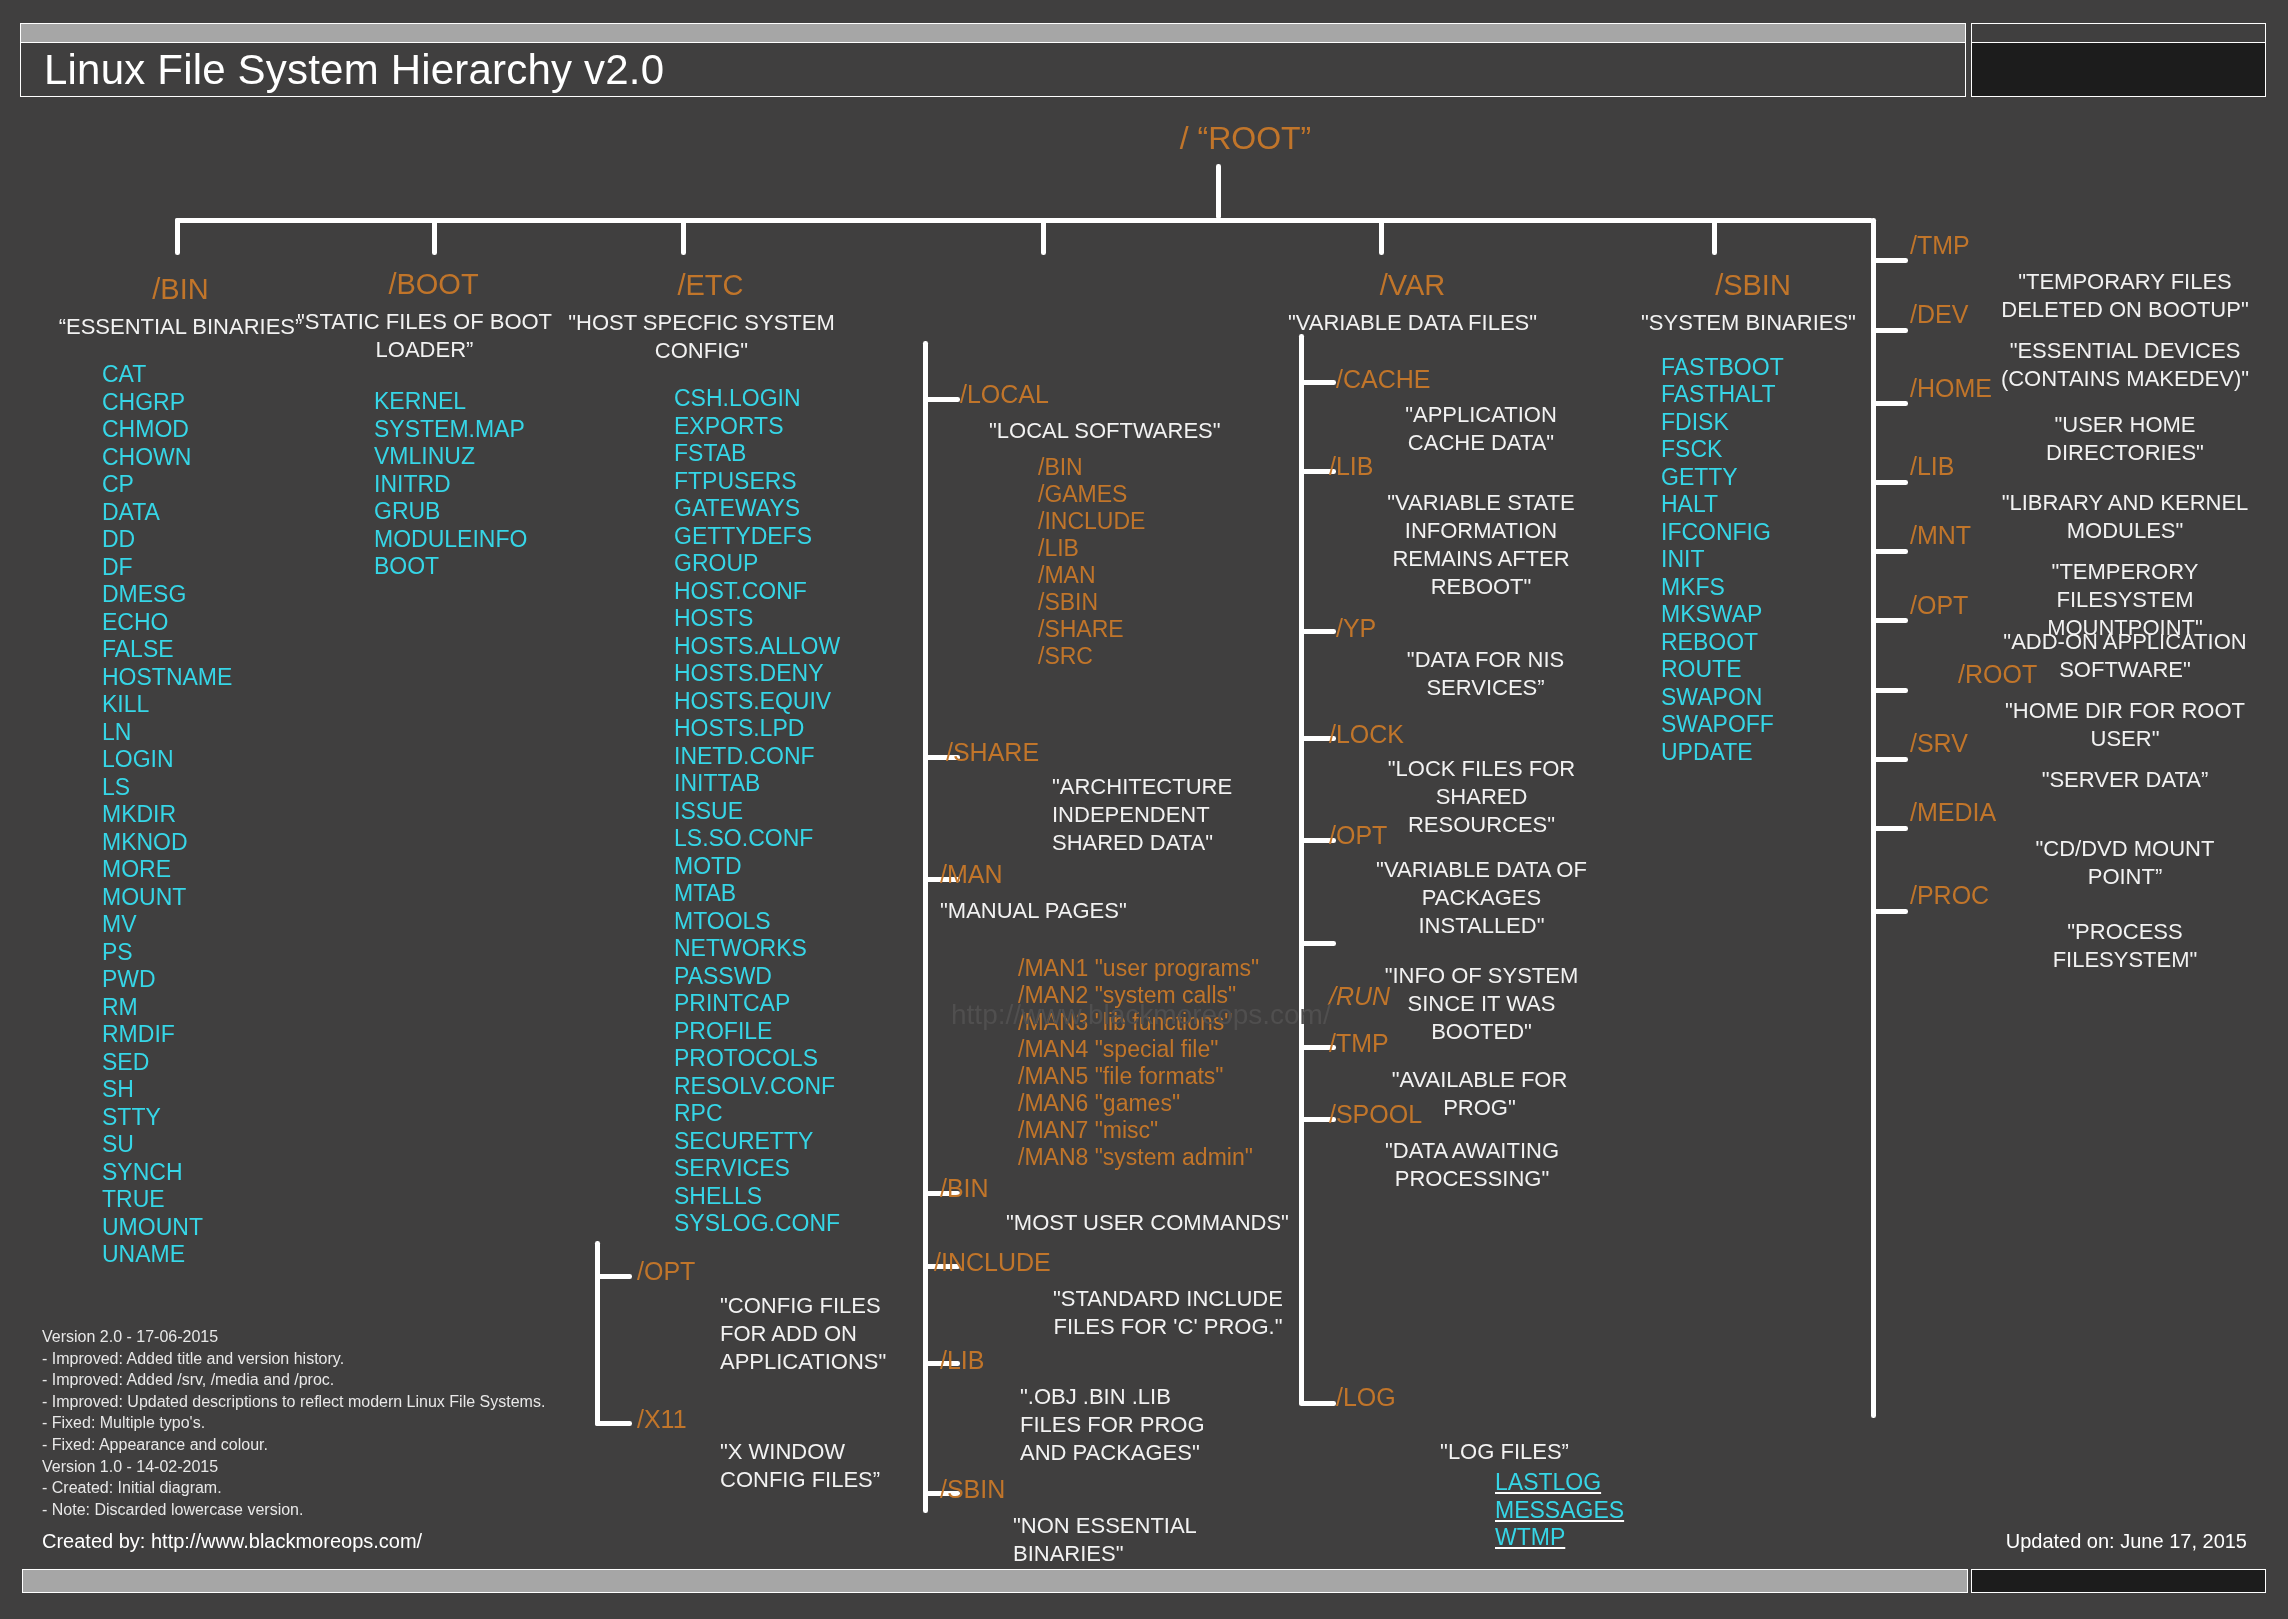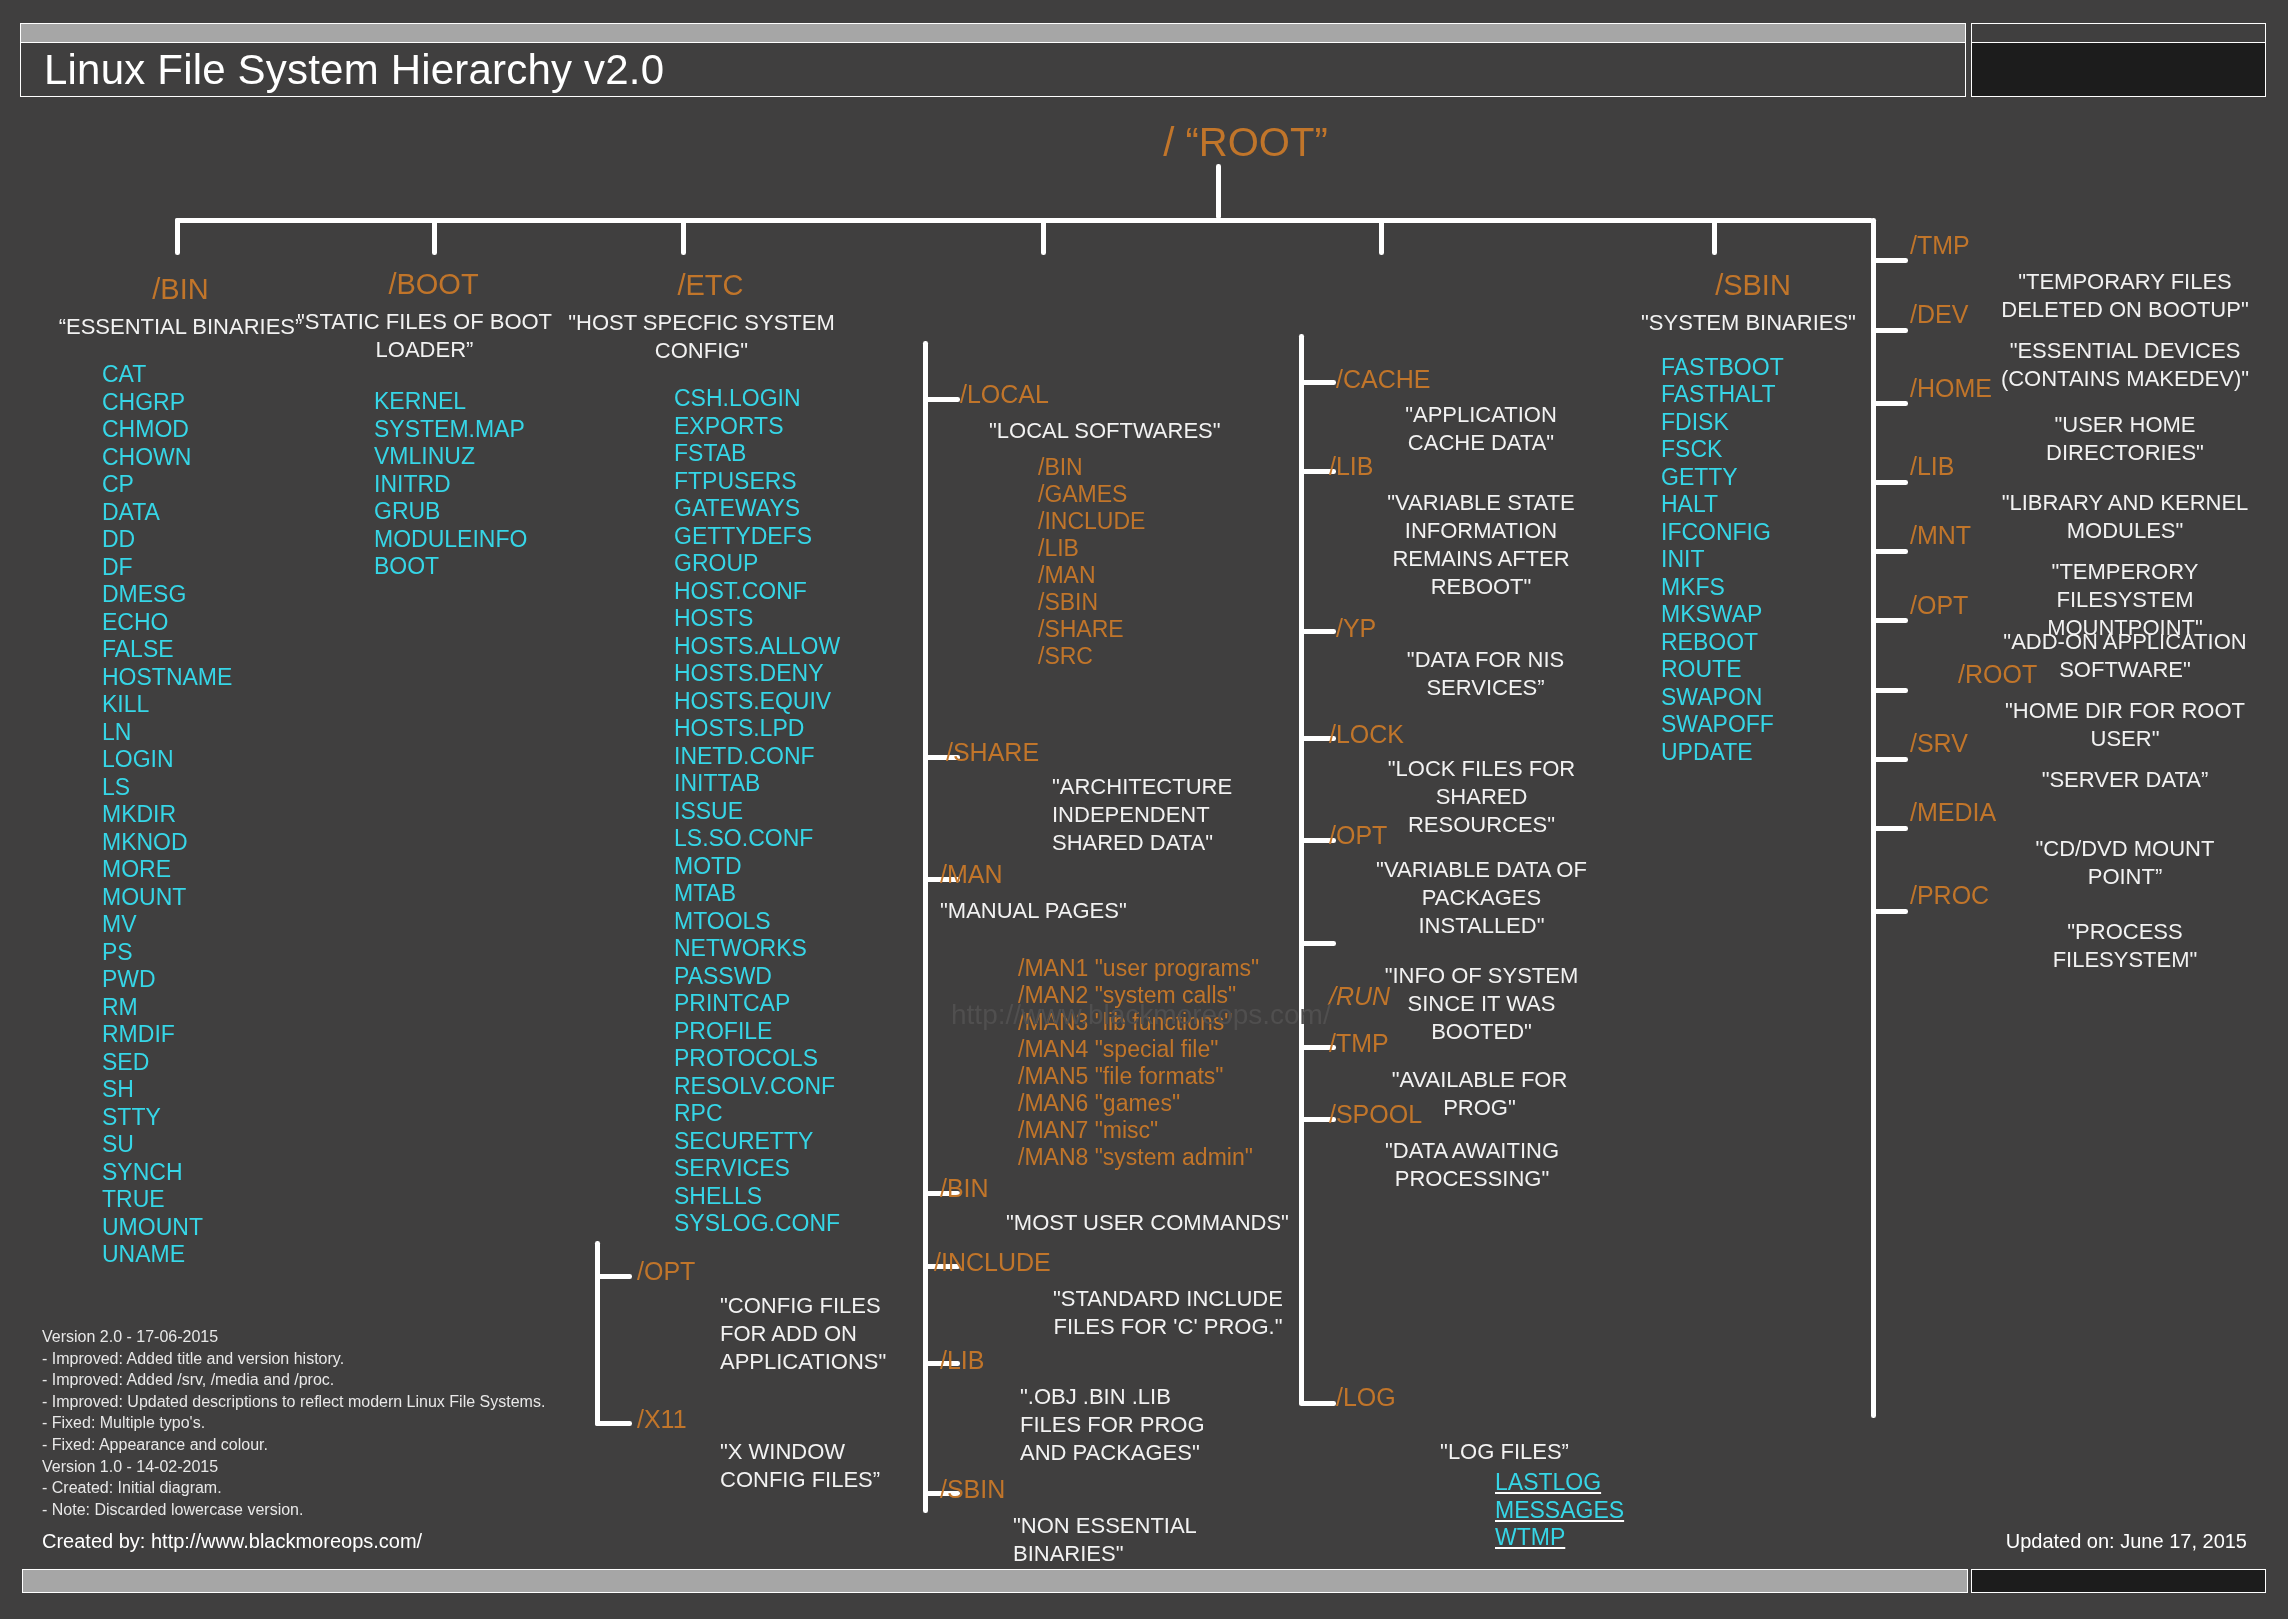--- a/index.html
+++ b/index.html
@@ -51,21 +51,21 @@
 <body>
 
 <div class="page">
 
   <div class="hdr-bar"></div>
   <div class="hdr-box"></div>
   <div class="hdr-title">Linux File System Hierarchy v2.0</div>
   <div class="hdr-sq-top"></div>
   <div class="hdr-sq"></div>
 
-  <div class="abs center dir dir-main" style="left:1061px;top:120px;width:369px;font-size:40px;">/ “ROOT”</div>
+  <div class="abs center dir dir-main" style="left:1061px;top:120px;width:369px;font-size:32px;">/ “ROOT”</div>
 
   <div class="ln lnv" style="left:1216px;top:164px;height:55px;"></div>
   <div class="ln lnh" style="left:175px;top:218px;width:1698px;"></div>
 
   <div class="ln lnv" style="left:175px;top:218px;height:37px;"></div>
   <div class="ln lnv" style="left:432px;top:218px;height:37px;"></div>
   <div class="ln lnv" style="left:681px;top:218px;height:37px;"></div>
   <div class="ln lnv" style="left:1041px;top:218px;height:37px;"></div>
   <div class="ln lnv" style="left:1379px;top:218px;height:37px;"></div>
   <div class="ln lnv" style="left:1712px;top:218px;height:37px;"></div>
@@ -217,20 +217,24 @@
 
   <div class="abs dir dir-sub" style="left:934px;top:1248px;">/INCLUDE</div>
   <div class="abs desc center" style="left:1034px;top:1285px;width:268px;">"STANDARD INCLUDE FILES FOR 'C' PROG."</div>
 
   <div class="abs dir dir-sub" style="left:940px;top:1346px;">/LIB</div>
   <div class="abs desc" style="left:1020px;top:1383px;width:212px;">".OBJ .BIN .LIB FILES FOR PROG AND PACKAGES"</div>
 
   <div class="abs dir dir-sub" style="left:940px;top:1475px;">/SBIN</div>
   <div class="abs desc" style="left:1013px;top:1512px;width:212px;">"NON ESSENTIAL BINARIES"</div>
 
+  <div class="col" style="left:1237px;top:269px;width:351px;">
+    <div class="center dir dir-main">/VAR</div>
+    <div class="center desc" style="margin-top:7.4px;width:351px;">"VARIABLE DATA FILES"</div>
+  </div>
 
   <div class="ln lnv" style="left:1299px;top:334px;height:1071px;"></div>
   <div class="ln lnh" style="left:1299px;top:380px;width:37px;"></div>
   <div class="ln lnh" style="left:1299px;top:469px;width:37px;"></div>
   <div class="ln lnh" style="left:1299px;top:629px;width:37px;"></div>
   <div class="ln lnh" style="left:1299px;top:736px;width:37px;"></div>
   <div class="ln lnh" style="left:1299px;top:838px;width:37px;"></div>
   <div class="ln lnh" style="left:1299px;top:941px;width:37px;"></div>
   <div class="ln lnh" style="left:1299px;top:1045px;width:37px;"></div>
   <div class="ln lnh" style="left:1299px;top:1117px;width:37px;"></div>

